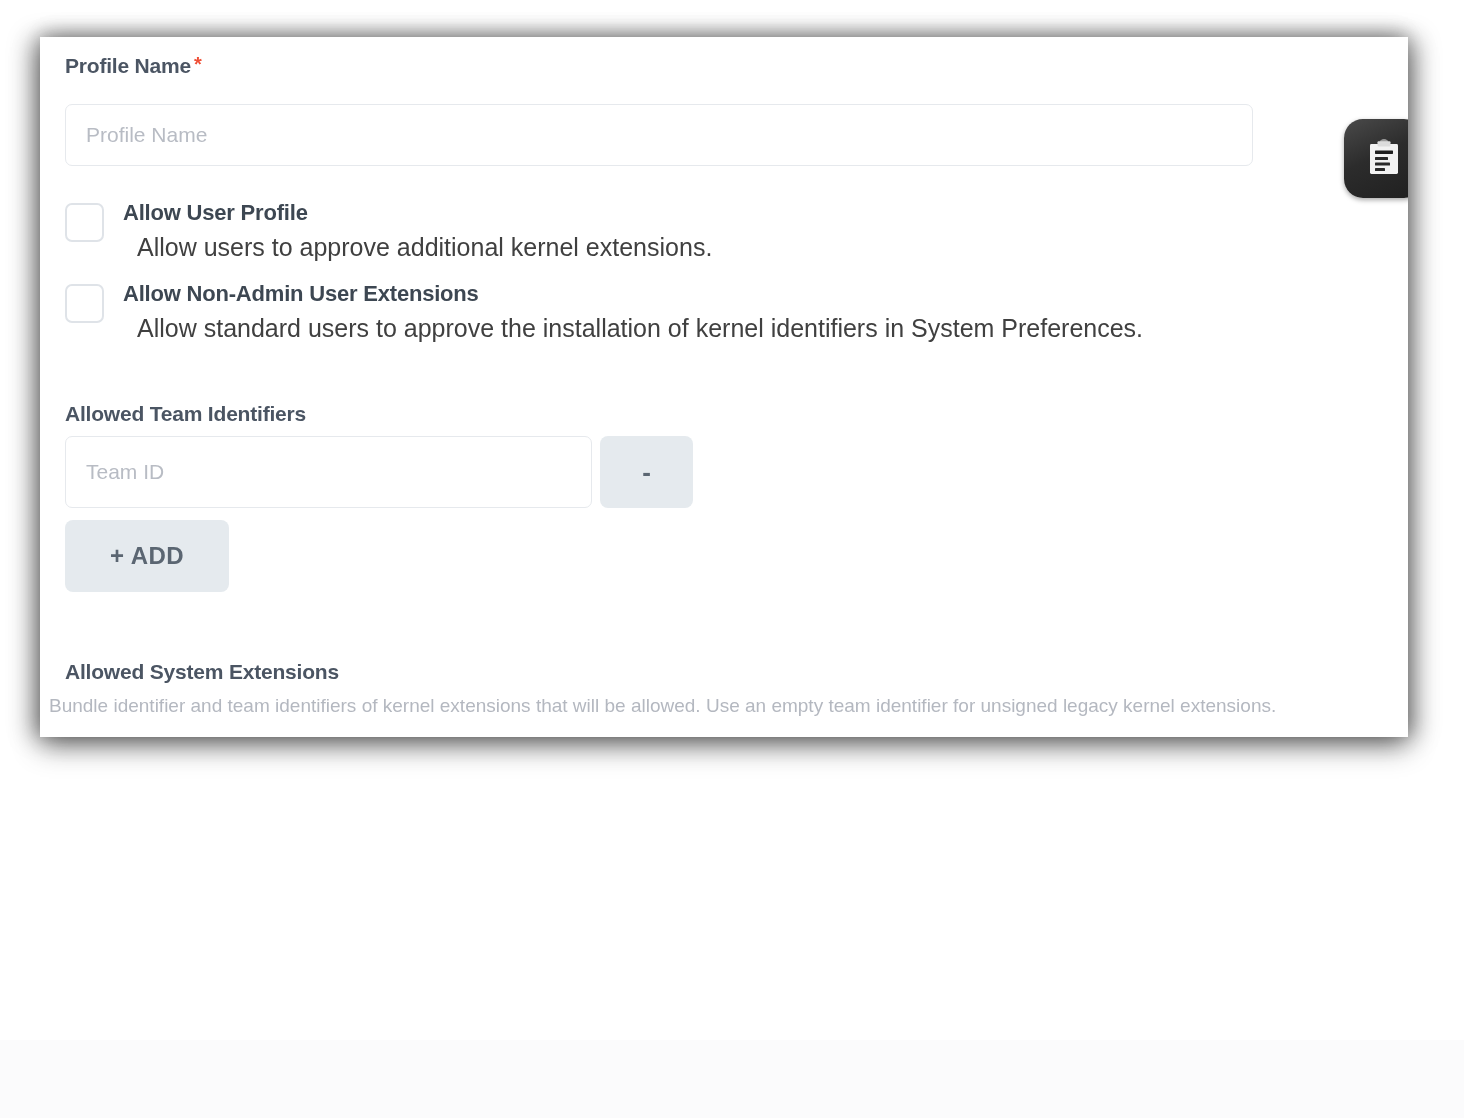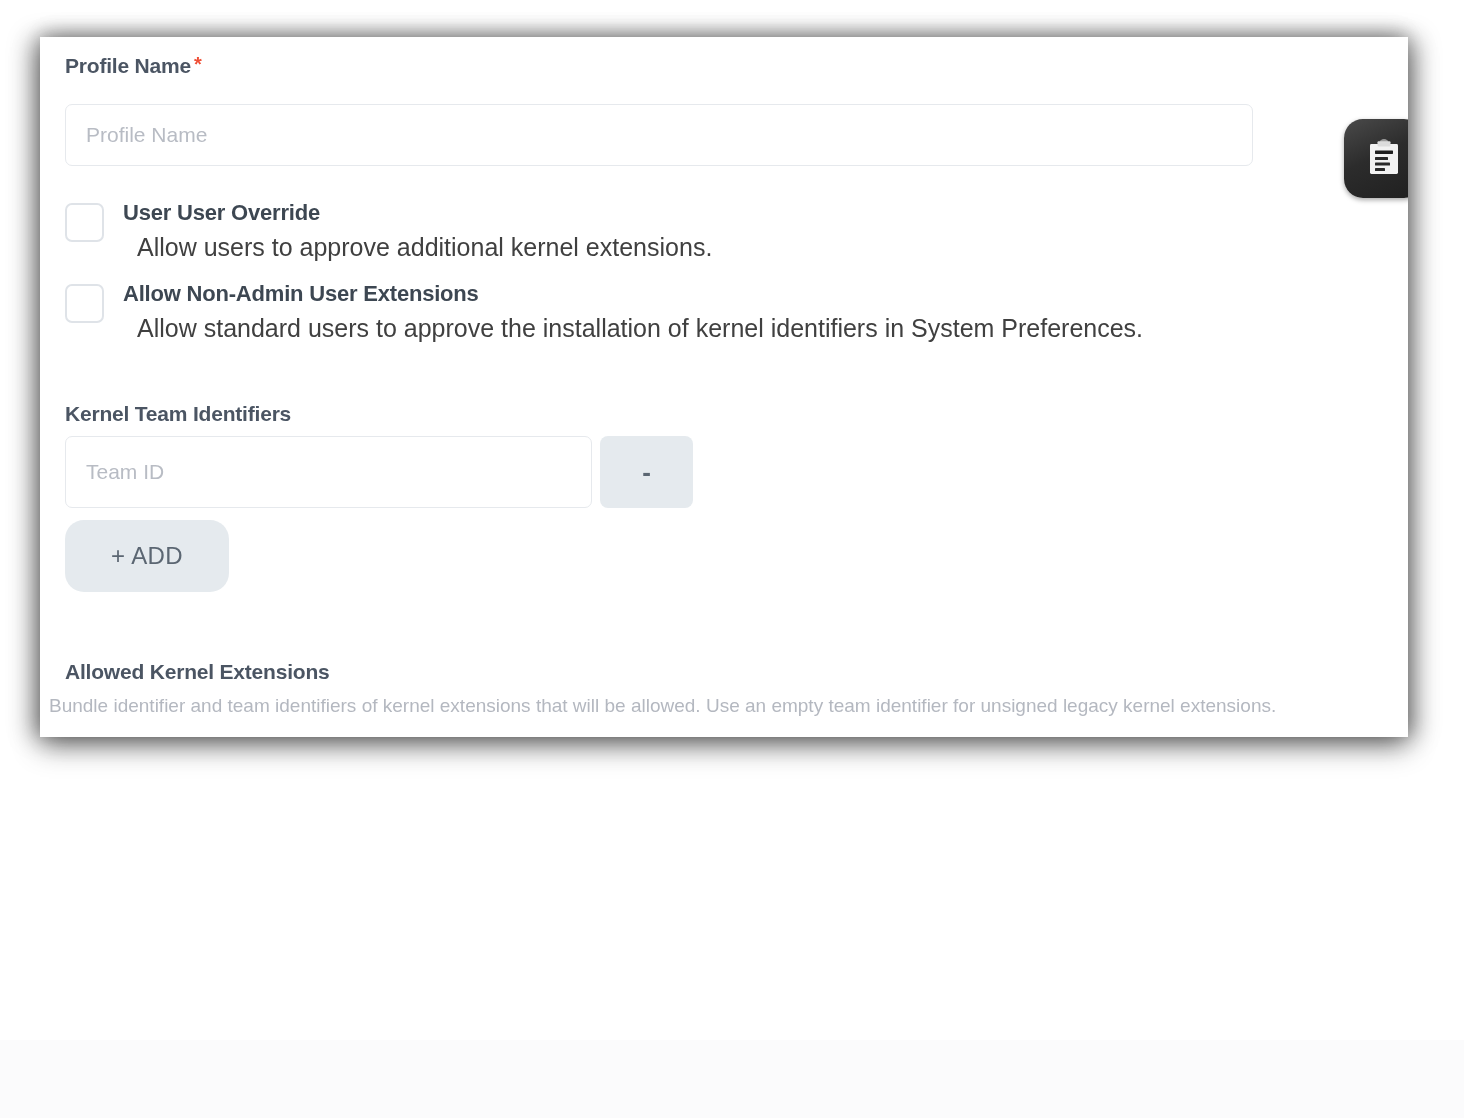--- a/index.html
+++ b/index.html
@@ -117,24 +117,24 @@
     color: #404040;
     white-space: nowrap;
   }
 
   
   .btn-add {
     position: absolute;
     box-sizing: border-box;
     background: #e5eaee;
     border: none;
-    border-radius: 19px;
+    border-radius: 8px;
     font-family: "Liberation Sans", sans-serif;
     font-size: 24px;
-    font-weight: normal;
+    font-weight: bold;
     color: #5b6672;
     letter-spacing: 0.4px;
     cursor: pointer;
   }
   .btn-minus {
     position: absolute;
     box-sizing: border-box;
     background: #e5eaee;
     border: none;
     border-radius: 8px;
@@ -192,39 +192,39 @@
       <rect x="15.5" y="4.2" width="13" height="5.4" rx="1" fill="#dcdcdc"></rect>
       <rect x="13" y="13.5" width="18" height="3.4" rx="0.6" fill="#1f1f1f"></rect>
       <rect x="13" y="20" width="13" height="3" rx="0.6" fill="#2a2a2a"></rect>
       <rect x="13" y="25.6" width="15" height="3" rx="0.6" fill="#2a2a2a"></rect>
       <rect x="13" y="31" width="10" height="3" rx="0.6" fill="#2a2a2a"></rect>
     </svg>
   </div>
 
   <div class="check-row" style="left:25px; top:166px;">
     <div class="checkbox"></div>
-    <div class="check-title">User User Override</div>
+    <div class="check-title">Allow User Profile</div>
     <div class="check-desc">Allow users to approve additional kernel extensions.</div>
   </div>
 
   <div class="check-row" style="left:25px; top:247px;">
     <div class="checkbox"></div>
     <div class="check-title">Allow Non-Admin User Extensions</div>
     <div class="check-desc">Allow standard users to approve the installation of kernel identifiers in System Preferences.</div>
   </div>
 
-  <div class="field-label" style="left:25px; top:365px;">Kernel Team Identifiers</div>
+  <div class="field-label" style="left:25px; top:365px;">Allowed Team Identifiers</div>
 
   <input class="text-input" type="text" style="left: 25px; top: 399px; width: 527px; height: 72px;" placeholder="Team ID">
 
   <button class="btn-minus" style="left:560px; top:399px; width:93px; height:72px;">-</button>
 
   <button class="btn-add" style="left:25px; top:483px; width:164px; height:72px;">+ ADD</button>
 
-  <div class="field-label" style="left:25px; top:623px;">Allowed Kernel Extensions</div>
+  <div class="field-label" style="left:25px; top:623px;">Allowed System Extensions</div>
 
   <div class="section-desc" style="left:9px; top:655px; width:1262px;">Bundle identifier and team identifiers of kernel extensions that will be allowed. Use an empty team identifier for unsigned legacy kernel extensions.</div>
 
   <input class="text-input" type="text" style="left: 25px; top: 715px; width: 394px; height: 72px;" placeholder="Team ID">
 
 
   <button class="btn-minus" style="left:1232px; top:715px; width:93px; height:75px;">-</button>
 
   <button class="btn-add" style="left:25px; top:903px; width:164px; height:72px;">+ ADD</button>
 

